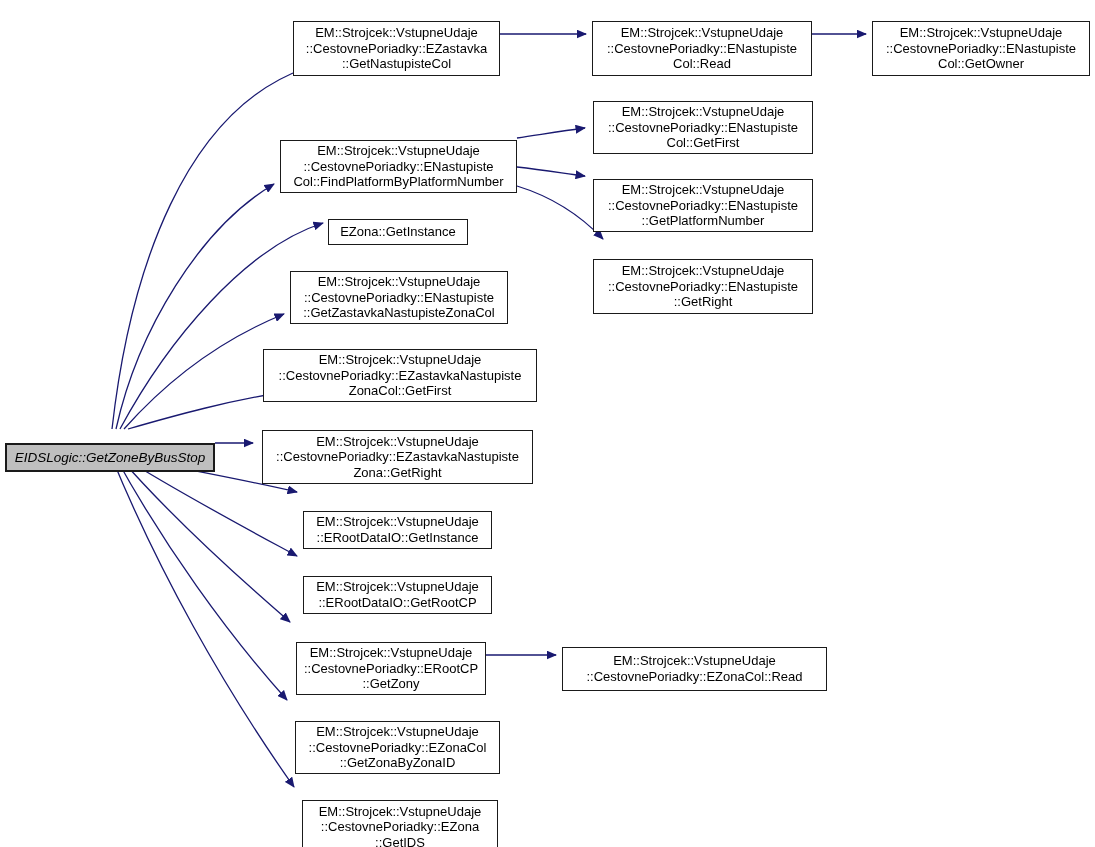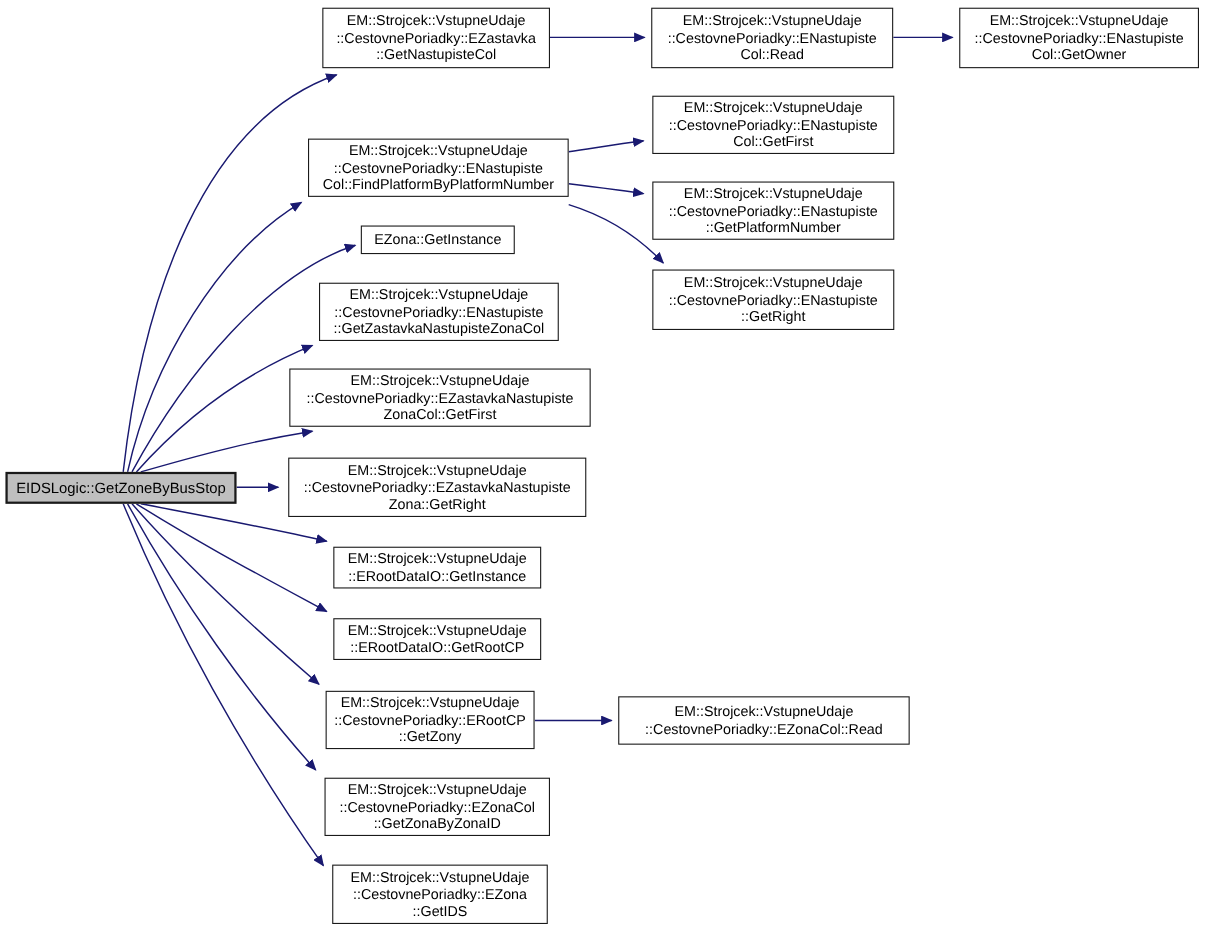--- a/index.html
+++ b/index.html
@@ -24,25 +24,27 @@
     color:#000000;
     font-size:13px;
     line-height:15.6px;
     text-align:center;
     white-space:pre-line;
     display:flex;
     align-items:center;
     justify-content:center;
     padding:1px 4px;
     cursor:pointer;
+    margin-top:14px;
   }
   .node.selected{
     background:var(--selected-fill,#bfbfbf);
     border-width:2px;
     font-size:13.5px;
+    font-style:italic;
   }
 </style>
 </head>
 <body>
 
 <div class="canvas">
 
   <svg class="edge-layer" viewBox="0 0 1095 847" xmlns="http://www.w3.org/2000/svg">
     <defs>
       <marker id="arrowhead" markerWidth="11" markerHeight="9" refX="9.5" refY="4.5" orient="auto" markerUnits="userSpaceOnUse">

